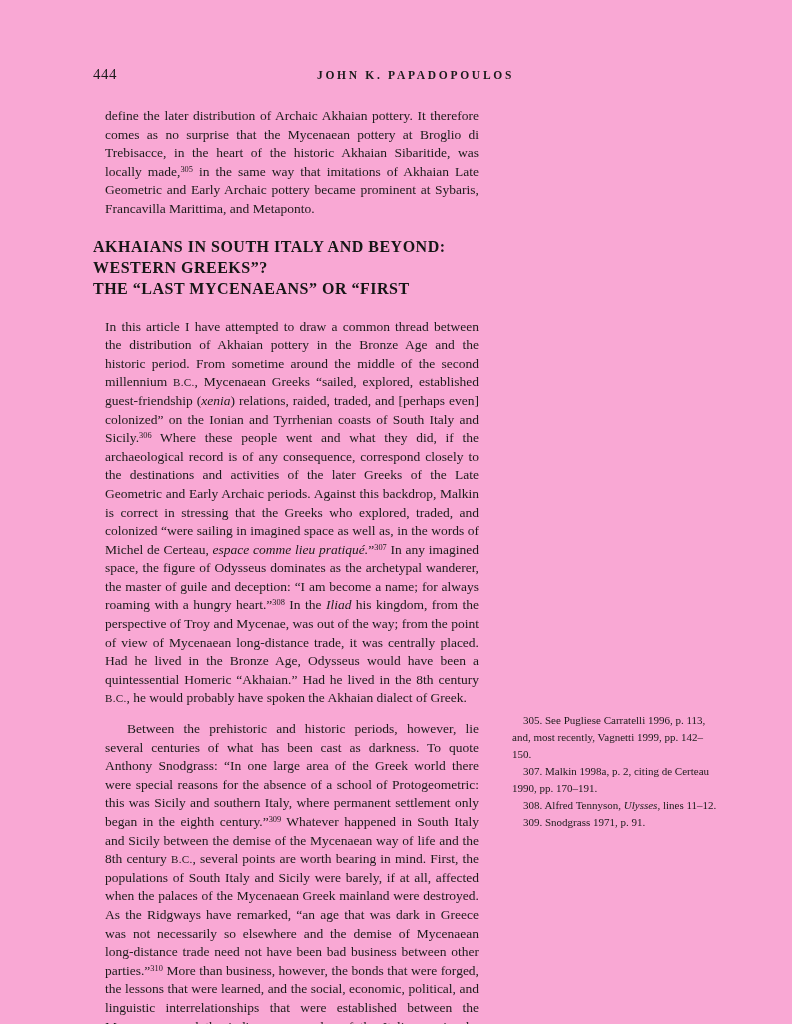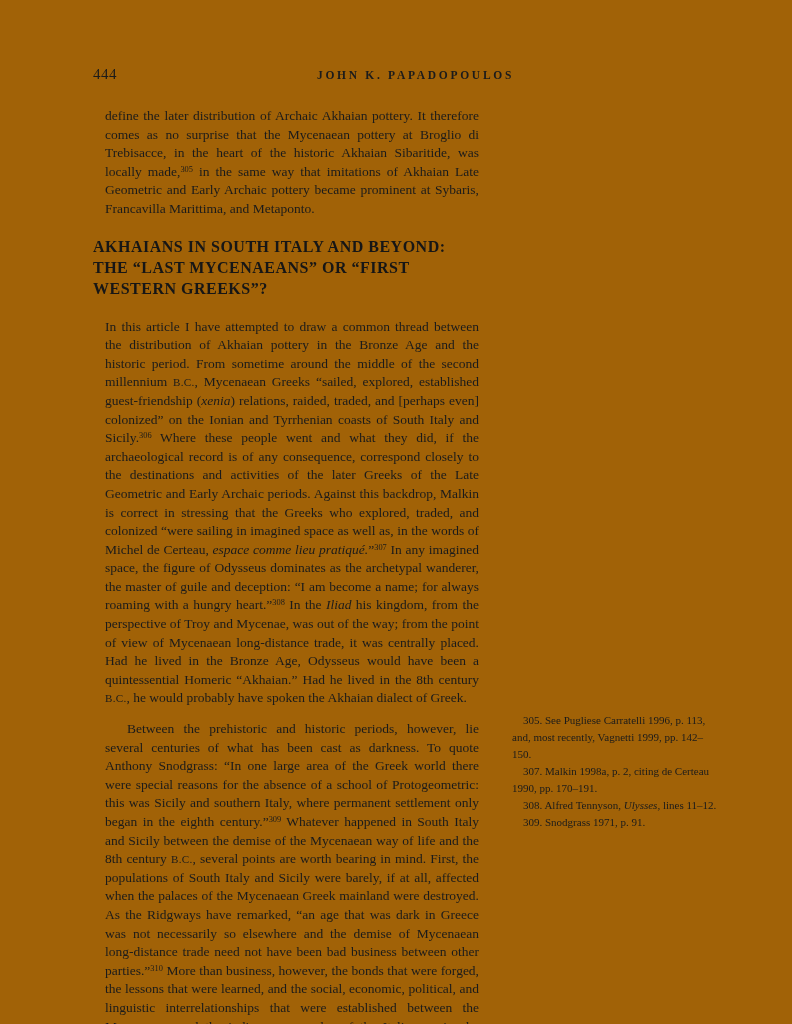--- a/index.html
+++ b/index.html
@@ -6,21 +6,21 @@
   body {
     width: 792px; height: 1024px;
     background: #ffffff;
     font-family: "Liberation Serif", serif;
     color: #1b1b1b;
     position: relative;
     overflow: hidden;
   }
   .page {
     position: absolute; inset: 0;
-    background: #a16207;
+    background: #f9a8d4;
   }
   .page-number {
     position: absolute; left: 93px; top: 66px;
     font-size: 15px; letter-spacing: 0.5px;
   }
   .running-head {
     position: absolute; left: 0; right: 0; top: 69px;
     padding-left: 39px;
     text-align: center;
     font-size: 11.5px; font-weight: 700;
@@ -64,22 +64,22 @@
   <div class="page-number">444</div>
 
   <div class="running-head">JOHN K. PAPADOPOULOS</div>
 
   <div class="main-col">
 
     <p class="body-para"><span>define the later distribution of Archaic Akhaian pottery. It therefore comes as no surprise that the Mycenaean pottery at Broglio di Trebisacce, in the heart of the historic Akhaian Sibaritide, was locally made,</span><sup>305</sup><span> in the same way that imitations of Akhaian Late Geometric and Early Archaic pottery became prominent at Sybaris, Francavilla Marittima, and Metaponto.</span></p>
 
     <h2 class="section-heading">
         <div>AKHAIANS IN SOUTH ITALY AND BEYOND:</div>
+        <div>WESTERN GREEKS”?</div>
         <div>THE “LAST MYCENAEANS” OR “FIRST</div>
-        <div>WESTERN GREEKS”?</div>
       </h2>
 
     <p class="body-para"><span>In this article I have attempted to draw a common thread between the distribution of Akhaian pottery in the Bronze Age and the historic period. From sometime around the middle of the second millennium </span><span class="sc">B.C.</span><span>, Mycenaean Greeks “sailed, explored, established guest-friendship (</span><i>xenia</i><span>) relations, raided, traded, and [perhaps even] colonized” on the Ionian and Tyrrhenian coasts of South Italy and Sicily.</span><sup>306</sup><span> Where these people went and what they did, if the archaeological record is of any consequence, correspond closely to the destinations and activities of the later Greeks of the Late Geometric and Early Archaic periods. Against this backdrop, Malkin is correct in stressing that the Greeks who explored, traded, and colonized “were sailing in imagined space as well as, in the words of Michel de Certeau, </span><i>espace comme lieu pratiqué.</i><span>”</span><sup>307</sup><span> In any imagined space, the figure of Odysseus dominates as the archetypal wanderer, the master of guile and deception: “I am become a name; for always roaming with a hungry heart.”</span><sup>308</sup><span> In the </span><i>Iliad</i><span> his kingdom, from the perspective of Troy and Mycenae, was out of the way; from the point of view of Mycenaean long-distance trade, it was centrally placed. Had he lived in the Bronze Age, Odysseus would have been a quintessential Homeric “Akhaian.” Had he lived in the 8th century </span><span class="sc">B.C.</span><span>, he would probably have spoken the Akhaian dialect of Greek.</span></p>
 
     <p class="body-para para-indent"><span>Between the prehistoric and historic periods, however, lie several centuries of what has been cast as darkness. To quote Anthony Snodgrass: “In one large area of the Greek world there were special reasons for the absence of a school of Protogeometric: this was Sicily and southern Italy, where permanent settlement only began in the eighth century.”</span><sup>309</sup><span> Whatever happened in South Italy and Sicily between the demise of the Mycenaean way of life and the 8th century </span><span class="sc">B.C.</span><span>, several points are worth bearing in mind. First, the populations of South Italy and Sicily were barely, if at all, affected when the palaces of the Mycenaean Greek mainland were destroyed. As the Ridgways have remarked, “an age that was dark in Greece was not necessarily so elsewhere and the demise of Mycenaean long-distance trade need not have been bad business between other parties.”</span><sup>310</sup><span> More than business, however, the bonds that were forged, the lessons that were learned, and the social, economic, political, and linguistic interrelationships that were established between the Mycenaeans and the indigenous peoples of the Italian peninsula, whatever their nature, were not necessarily eradicated. The fact that there is no proven Mycenaean palace in Akhaia—and thus, no palatial collapse—but rather an expansion</span></p>
 
   </div>
 
   <div class="footnotes-col">
     <p class="footnote"><span>305. See Pugliese Carratelli 1996, p. 113, and, most recently, Vagnetti 1999, pp. 142–150.</span></p>

